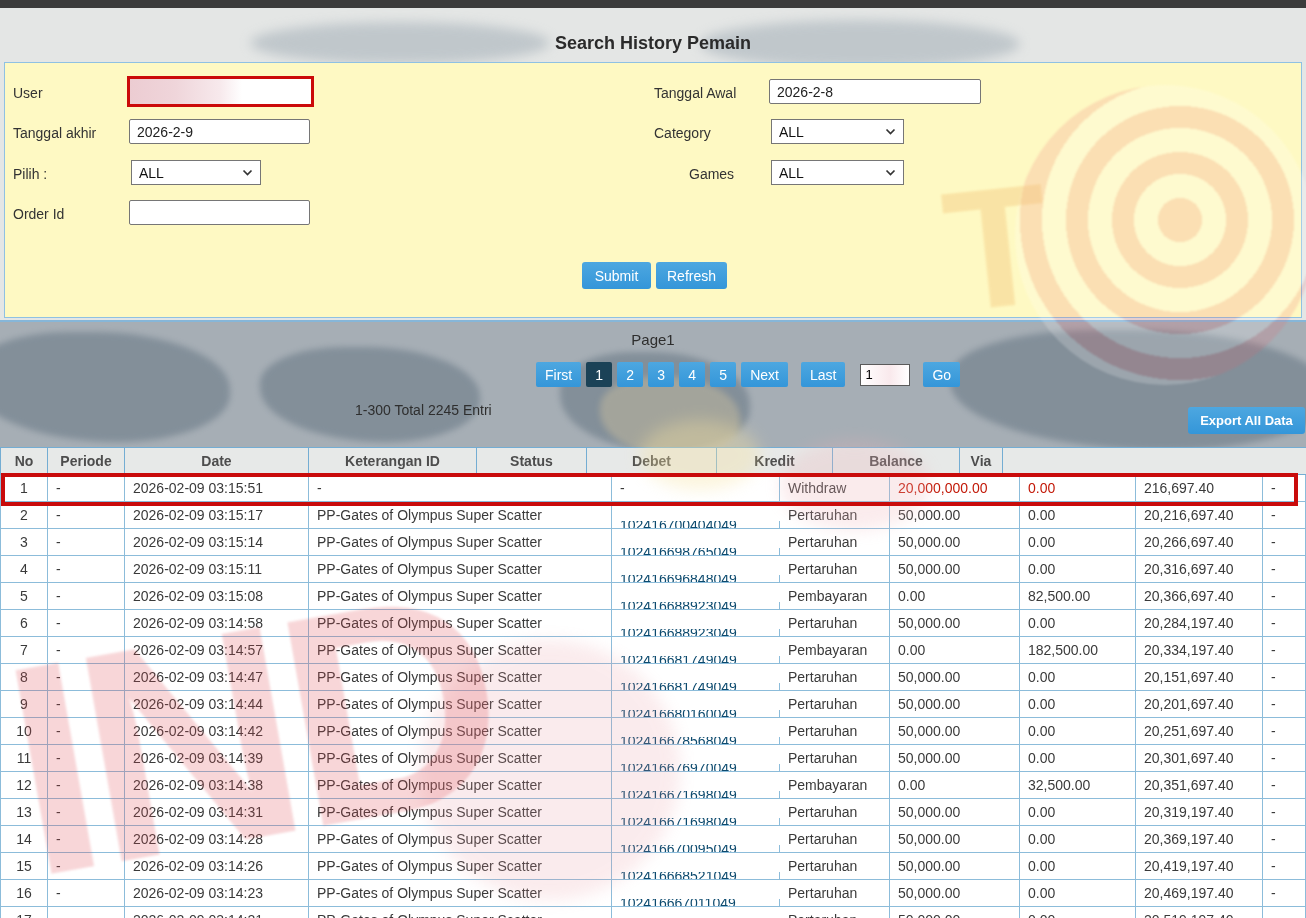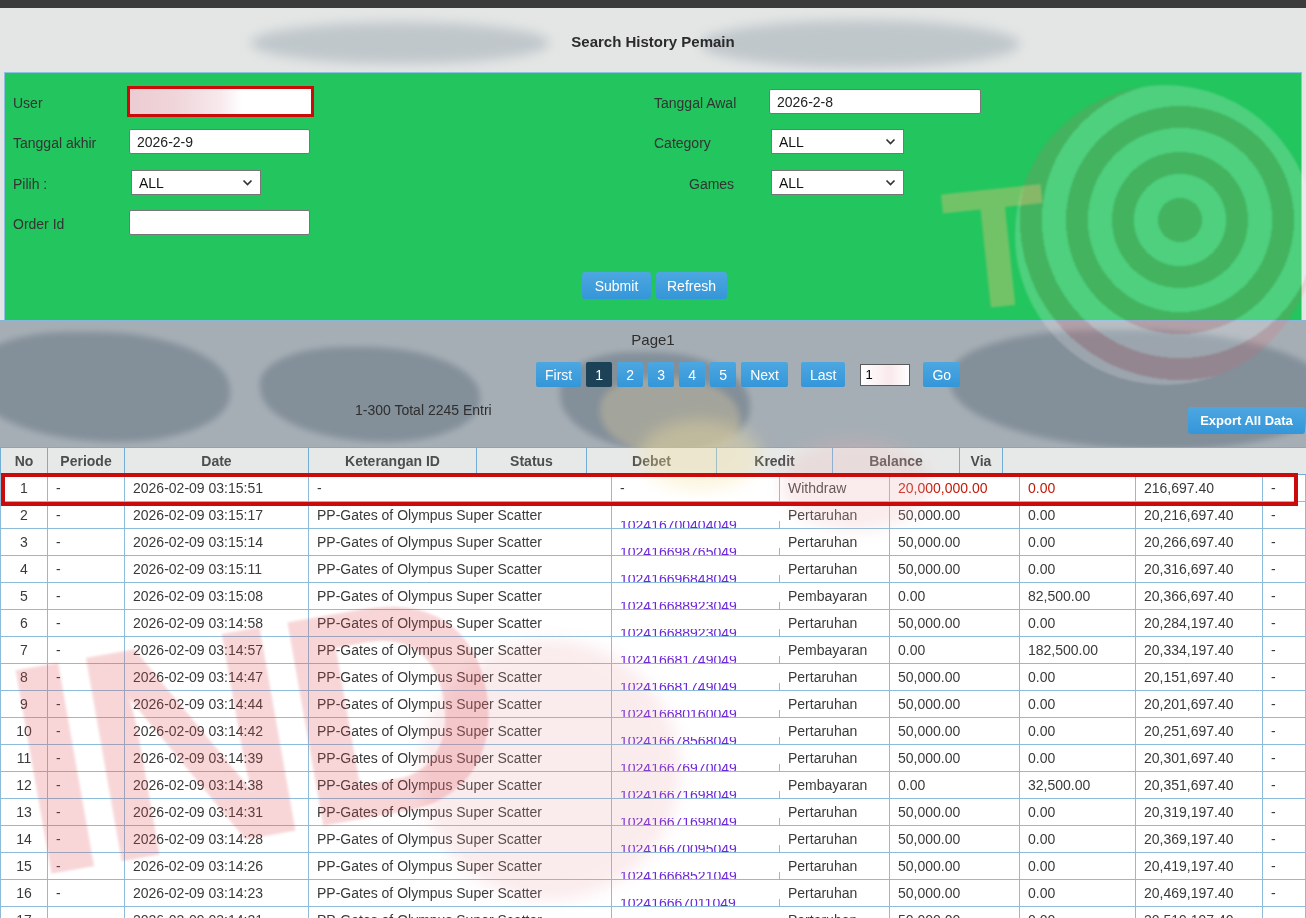--- a/index.html
+++ b/index.html
@@ -8,26 +8,26 @@
     background:#e4e6e5;
     font-family:"Liberation Sans", sans-serif;
     -webkit-font-smoothing:antialiased;
   }
   
   .topbar{position:absolute;left:0;top:0;width:1306px;height:8px;background:#3b3b3b;}
   
   .topblob{position:absolute;background:#b4bdc3;border-radius:50%;filter:blur(6px);opacity:.75;}
   .page-title{
     position:absolute;top:33px;left:0;width:1306px;text-align:center;
-    font-size:15px;font-weight:bold;color:#2b2b2b;
+    font-size:18px;font-weight:bold;color:#2b2b2b;
   }
   
   .panel{
-    position:absolute;left:4px;top:72px;width:1298px;height:256px;
-    background:#22c55e;border:1px solid #8fc1e3;box-sizing:border-box;padding-left:12px;
+    position:absolute;left:4px;top:62px;width:1298px;height:256px;
+    background:#fef9c3;border:1px solid #8fc1e3;box-sizing:border-box;padding-left:12px;
   }
   .flabel{position:absolute;font-size:14px;color:#333;white-space:nowrap;}
   .tinput{
     position:absolute;box-sizing:border-box;border:1px solid #767676;border-radius:2px;
     background:#fff;font-size:14px;color:#222;padding:0 7px;
     font-family:"Liberation Sans", sans-serif;outline:none;
   }
   .user-box{
     position:absolute;box-sizing:border-box;border:3px solid #cb0a0a;background:#fff;
     overflow:hidden;
@@ -93,21 +93,21 @@
   .col-no{width:48px;justify-content:center;padding:0;}
   .col-periode{width:77px;}
   .col-date{width:184px;}
   .col-keterangan{width:303px;}
   .col-keterangan_id{width:168px;text-align:center;}
   .col-status{width:110px;}
   .col-debet{width:130px;}
   .col-kredit{width:116px;}
   .col-balance{width:127px;}
   .col-via{width:43px;}
-  .cell.link{color:#6d28d9;cursor:pointer;margin-top:19px;}
+  .cell.link{color:#0c4a6e;cursor:pointer;margin-top:19px;}
   .cell.red{color:#c21807;}
   
   .row-highlight{
     position:absolute;left:1px;top:473px;width:1297px;height:33px;
     border:4px solid #c90b0b;box-sizing:border-box;z-index:60;pointer-events:none;
   }
   .user-note{pointer-events:none;}
   
   .wm{position:absolute;pointer-events:none;z-index:50;}
   .wm-swirl{

